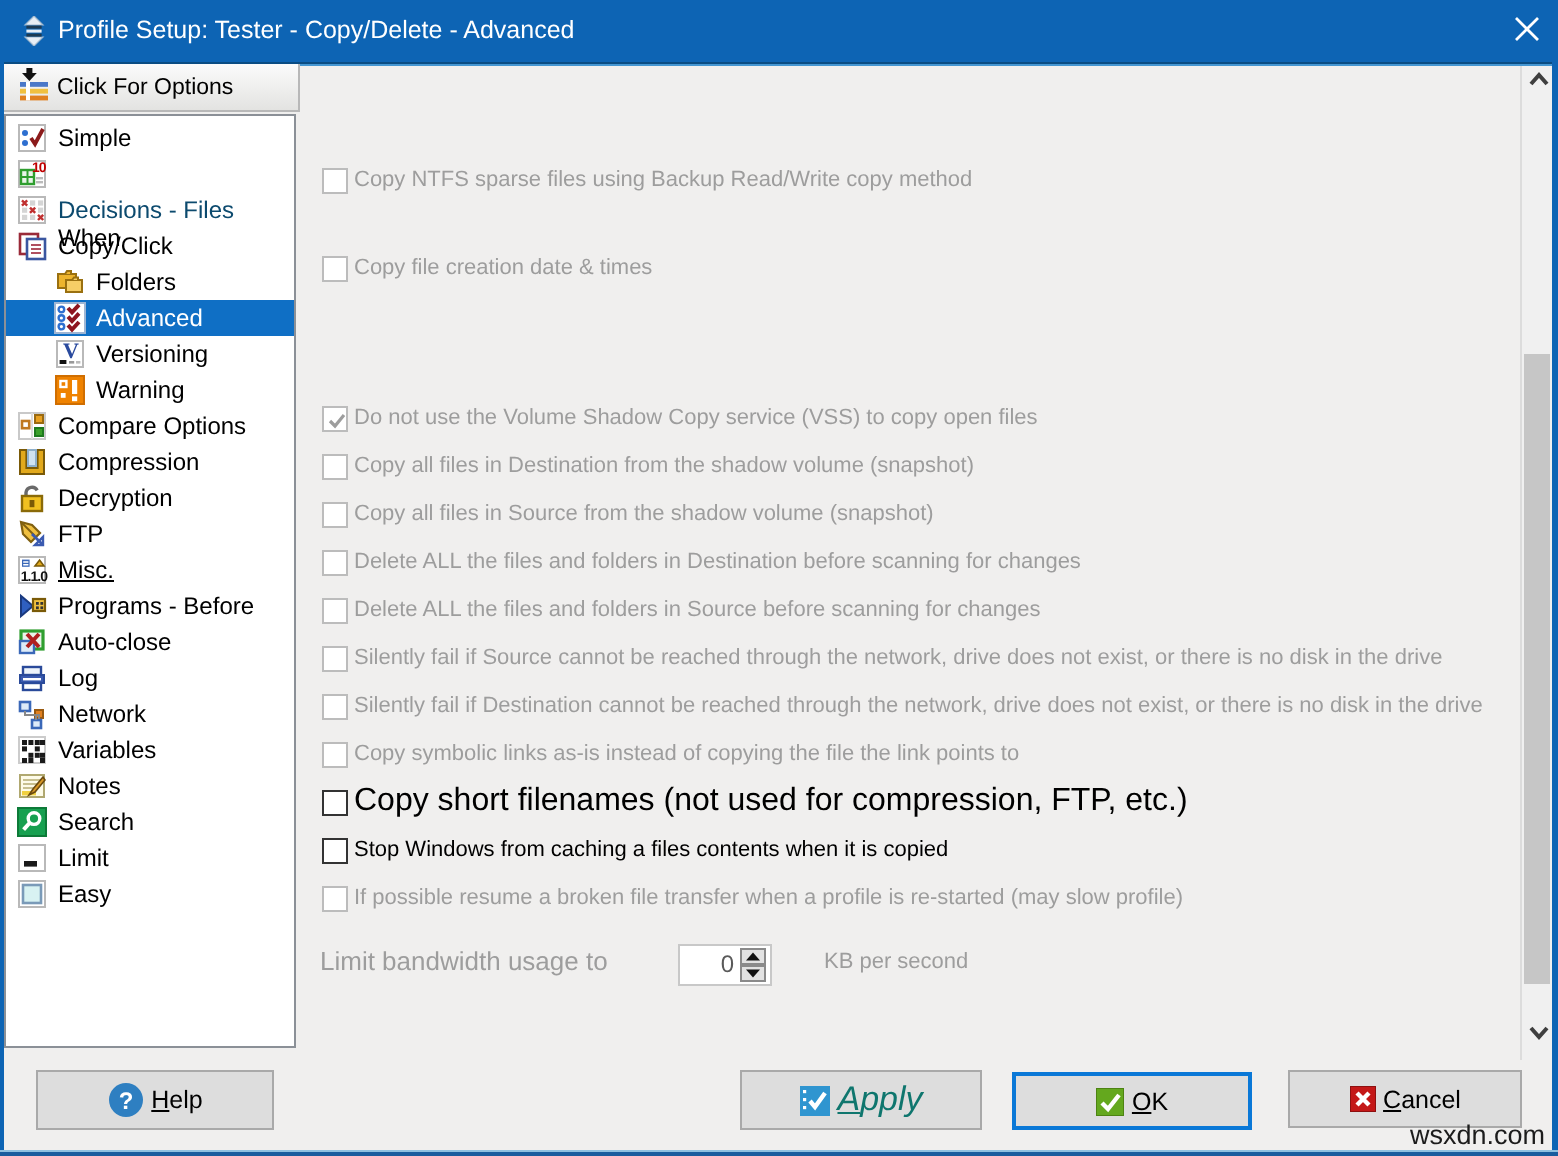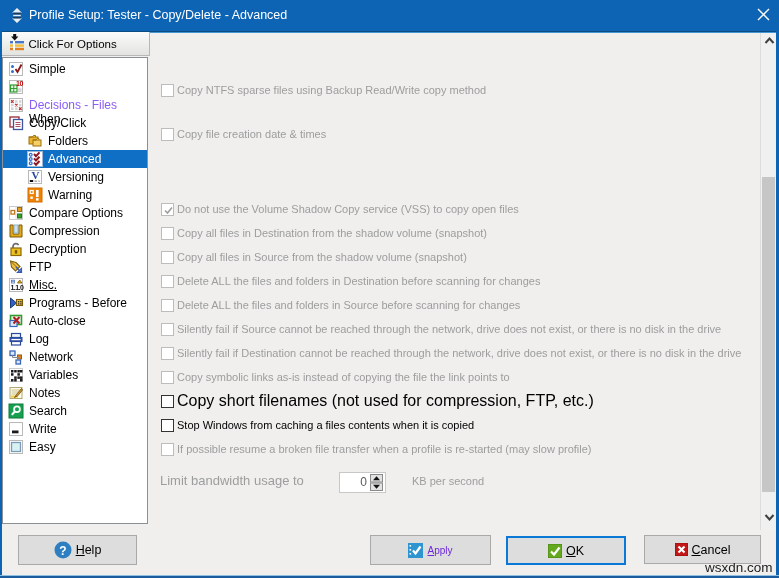--- a/index.html
+++ b/index.html
@@ -70,21 +70,21 @@
           <rect x="11" y="6.8" width="2.6" height="2.6"></rect>
           <rect x="3" y="10.4" width="2.6" height="2.6"></rect>
           <rect x="7" y="10.4" width="2.6" height="2.6"></rect>
         </g>
         <g stroke="#c03030" stroke-width="1.2">
           <path d="M3 3.2 l2.6 2.6 M5.6 3.2 l-2.6 2.6"></path>
           <path d="M7 6.8 l2.6 2.6 M9.6 6.8 l-2.6 2.6"></path>
           <path d="M11 10.4 l2.6 2.6 M13.6 10.4 l-2.6 2.6"></path>
         </g>
       </svg></div>
-<div style="position:absolute;left:29px;top:96px;height:18px;line-height:18px;font-size:12px;color:#8b5cf6;white-space:nowrap;">Decisions - Files</div>
+<div style="position:absolute;left:29px;top:96px;height:18px;line-height:18px;font-size:12px;color:#0c4a6e;white-space:nowrap;">Decisions - Files</div>
 <div style="position:absolute;left:8px;top:115px;width:16px;height:16px;"><svg width="16" height="16" viewBox="0 0 16 16">
         <rect x="2" y="2" width="9" height="10" fill="#fff" stroke="#9a2a38" stroke-width="1.3"></rect>
         <rect x="5.5" y="4.5" width="9" height="10" fill="#fff" stroke="#3a56a0" stroke-width="1.3"></rect>
         <g stroke="#b05060" stroke-width="1">
           <path d="M7.5 7.5h5 M7.5 9.5h5 M7.5 11.5h5"></path>
         </g>
       </svg></div>
 <div style="position:absolute;left:29px;top:114px;height:18px;line-height:18px;font-size:12px;color:#000;white-space:nowrap;">Copy/Click</div>
 <div style="position:absolute;left:27px;top:133px;width:16px;height:16px;"><svg width="16" height="16" viewBox="0 0 16 16">
         <g>
@@ -221,21 +221,21 @@
 <div style="position:absolute;left:8px;top:403px;width:16px;height:16px;"><svg width="16" height="16" viewBox="0 0 16 16">
         <rect x="1" y="1" width="14" height="14" fill="#17a050" stroke="#0d7a38"></rect>
         <circle cx="9" cy="6.3" r="2.9" fill="none" stroke="#fff" stroke-width="1.7"></circle>
         <path d="M6.8 8.5 L3.8 11.8" stroke="#fff" stroke-width="2"></path>
       </svg></div>
 <div style="position:absolute;left:29px;top:402px;height:18px;line-height:18px;font-size:12px;color:#000;white-space:nowrap;">Search</div>
 <div style="position:absolute;left:8px;top:421px;width:16px;height:16px;"><svg width="16" height="16" viewBox="0 0 16 16">
         <rect x="1.5" y="1.5" width="13" height="13" fill="#fff" stroke="#b9b9b9" stroke-width="1"></rect>
         <rect x="4" y="9.5" width="6.5" height="2.8" fill="#1a1a1a"></rect>
       </svg></div>
-<div style="position:absolute;left:29px;top:420px;height:18px;line-height:18px;font-size:12px;color:#000;white-space:nowrap;">Write</div>
+<div style="position:absolute;left:29px;top:420px;height:18px;line-height:18px;font-size:12px;color:#000;white-space:nowrap;">Limit</div>
 <div style="position:absolute;left:8px;top:439px;width:16px;height:16px;"><svg width="16" height="16" viewBox="0 0 16 16">
         <rect x="1.5" y="1.5" width="13" height="13" fill="#fff" stroke="#b9b9b9" stroke-width="1"></rect>
         <rect x="3.5" y="3.5" width="9" height="9" fill="#d8f2f2" stroke="#7a9ab8" stroke-width="1.3"></rect>
       </svg></div>
 <div style="position:absolute;left:29px;top:438px;height:18px;line-height:18px;font-size:12px;color:#000;white-space:nowrap;">Easy</div>
 
   <div style="position:absolute;left:161px;top:84px;width:11px;height:11px;background:#fff;border:1px solid #bcbcbc;"></div>
 <div style="position:absolute;left:177px;top:81px;height:18px;line-height:18px;font-size:11px;color:#9d9d9d;white-space:nowrap;">Copy NTFS sparse files using Backup Read/Write copy method</div>
 <div style="position:absolute;left:161px;top:128px;width:11px;height:11px;background:#fff;border:1px solid #bcbcbc;"></div>
 <div style="position:absolute;left:177px;top:125px;height:18px;line-height:18px;font-size:11px;color:#9d9d9d;white-space:nowrap;">Copy file creation date &amp; times</div>
@@ -289,21 +289,21 @@
         <path d="M2.5 4 L6.5 8.5 L10.5 4" stroke="#3f3f3f" stroke-width="2" fill="none"></path>
       </svg></div>
 
   <div style="position:absolute;left:18px;top:535px;width:119px;height:30px;background:#dddddd;border:1px solid #a9a9a9;box-sizing:border-box;display:flex;align-items:center;justify-content:center;font-size:12.5px;color:#000;">
       <svg width="18" height="18">
         <circle cx="9" cy="9" r="8.5" fill="#2e7fc1"></circle>
         <text x="9" y="13.5" text-anchor="middle" font-family="Liberation Sans" font-size="12" font-weight="bold" fill="#fff">?</text>
       </svg>
       <span style="margin-left:4px;"><u>H</u>elp</span>
     </div>
-<div style="position:absolute;left:370px;top:535px;width:121px;height:30px;background:#dddddd;border:1px solid #a9a9a9;box-sizing:border-box;display:flex;align-items:center;justify-content:center;font-size:10px;color:#6d28d9;">
+<div style="position:absolute;left:370px;top:535px;width:121px;height:30px;background:#dddddd;border:1px solid #a9a9a9;box-sizing:border-box;display:flex;align-items:center;justify-content:center;font-size:17px;color:#0f766e;font-style:italic;">
       <svg width="15" height="15">
         <rect width="15" height="15" fill="#2f95d0"></rect>
         <g fill="#fff">
           <rect x="1.5" y="2" width="1.6" height="1.6"></rect>
           <rect x="1.5" y="6" width="1.6" height="1.6"></rect>
           <rect x="1.5" y="10" width="1.6" height="1.6"></rect>
         </g>
         <path d="M5 7.5 L7.5 10.5 L12.5 3.5" stroke="#fff" stroke-width="2.2" fill="none"></path>
       </svg>
       <span style="margin-left:4px;"><u>A</u>pply</span>

